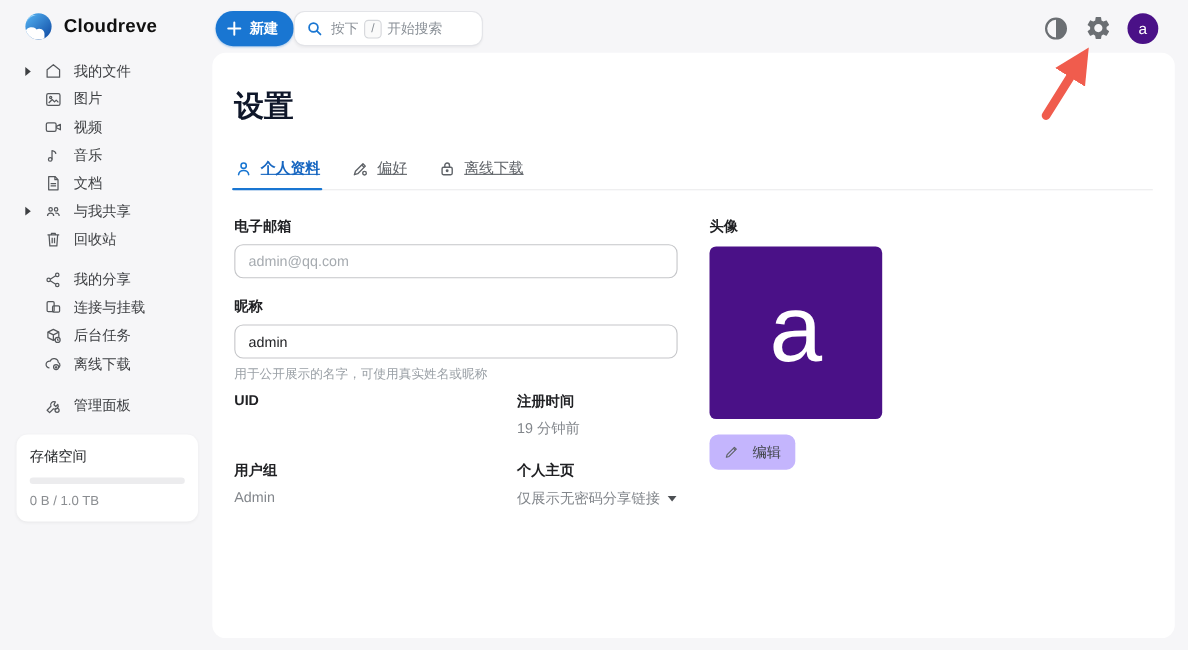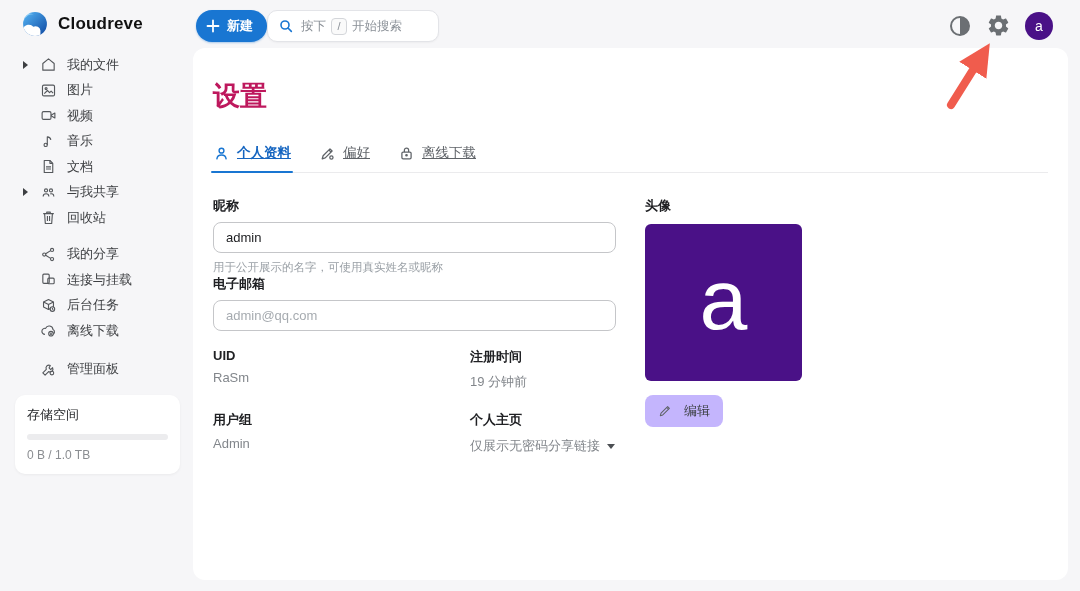--- a/index.html
+++ b/index.html
@@ -66,21 +66,21 @@
   .storage-bar { margin-top:10px; height:6px; border-radius:3px; background:#ececee; overflow:hidden; }
   .storage-fill { height:100%; background:#1976d2; }
   .storage-usage { margin-top:8px; font-size:12px; color:#8a8d91; }
 
   
   .panel {
     position:absolute; left:193px; top:48px; width:875px; height:532px;
     background:#fff; border-radius:12px;
   }
   .content { padding:30px 20px 0 20px; }
-  .page-title { font-size:27px; font-weight:700; color:#be185d; margin-bottom:30px;font-family:Liberation Mono, monospace; }
+  .page-title { font-size:27px; font-weight:700; color:#0f172a; margin-bottom:30px;font-family:Liberation Mono, monospace; }
 
   .tabs { display:flex; gap:28px; border-bottom:1px solid #ebebed; }
   .tab {
     display:flex; align-items:center; gap:7px; padding-bottom:10px;
     font-size:13.5px; color:#5f6368; cursor:pointer; position:relative;text-decoration:underline;
   }
   .tab .tab-icon { width:17px; height:17px; color:#5f6368; }
   .tab.active { color:#1565c0; font-weight:600; }
   .tab.active .tab-icon { color:#1976d2; }
   .tab.active::after {
@@ -373,35 +373,34 @@
               <path d="M9 10 V7.5 a3 3 0 0 1 6 0 V10"></path>
               <circle cx="12" cy="14.5" r="1" fill="currentColor"></circle>
             </svg>
         </span>
         <span>离线下载</span>
       </div>
     </div>
 
     <div class="form-wrap">
       <div class="left-col">
+        <div class="field">
+          <label class="field-label">电子邮箱</label>
+          <input class="text-input" type="text" placeholder="admin@qq.com" style="">
+        </div>
+
         <div class="field" style="margin-bottom:0">
           <label class="field-label">昵称</label>
           <input class="text-input" type="text" value="admin" style="">
           <div class="helper">用于公开展示的名字，可使用真实姓名或昵称</div>
         </div>
 
-        <div class="field">
-          <label class="field-label">电子邮箱</label>
-          <input class="text-input" type="text" placeholder="admin@qq.com" style="">
-        </div>
-
         <div class="info-grid">
           <div>
             <div class="info-label">UID</div>
-            <div class="info-value">RaSm</div>
           </div>
           <div>
             <div class="info-label">注册时间</div>
             <div class="info-value">19 分钟前</div>
           </div>
           <div>
             <div class="info-label">用户组</div>
             <div class="info-value">Admin</div>
           </div>
           <div>

